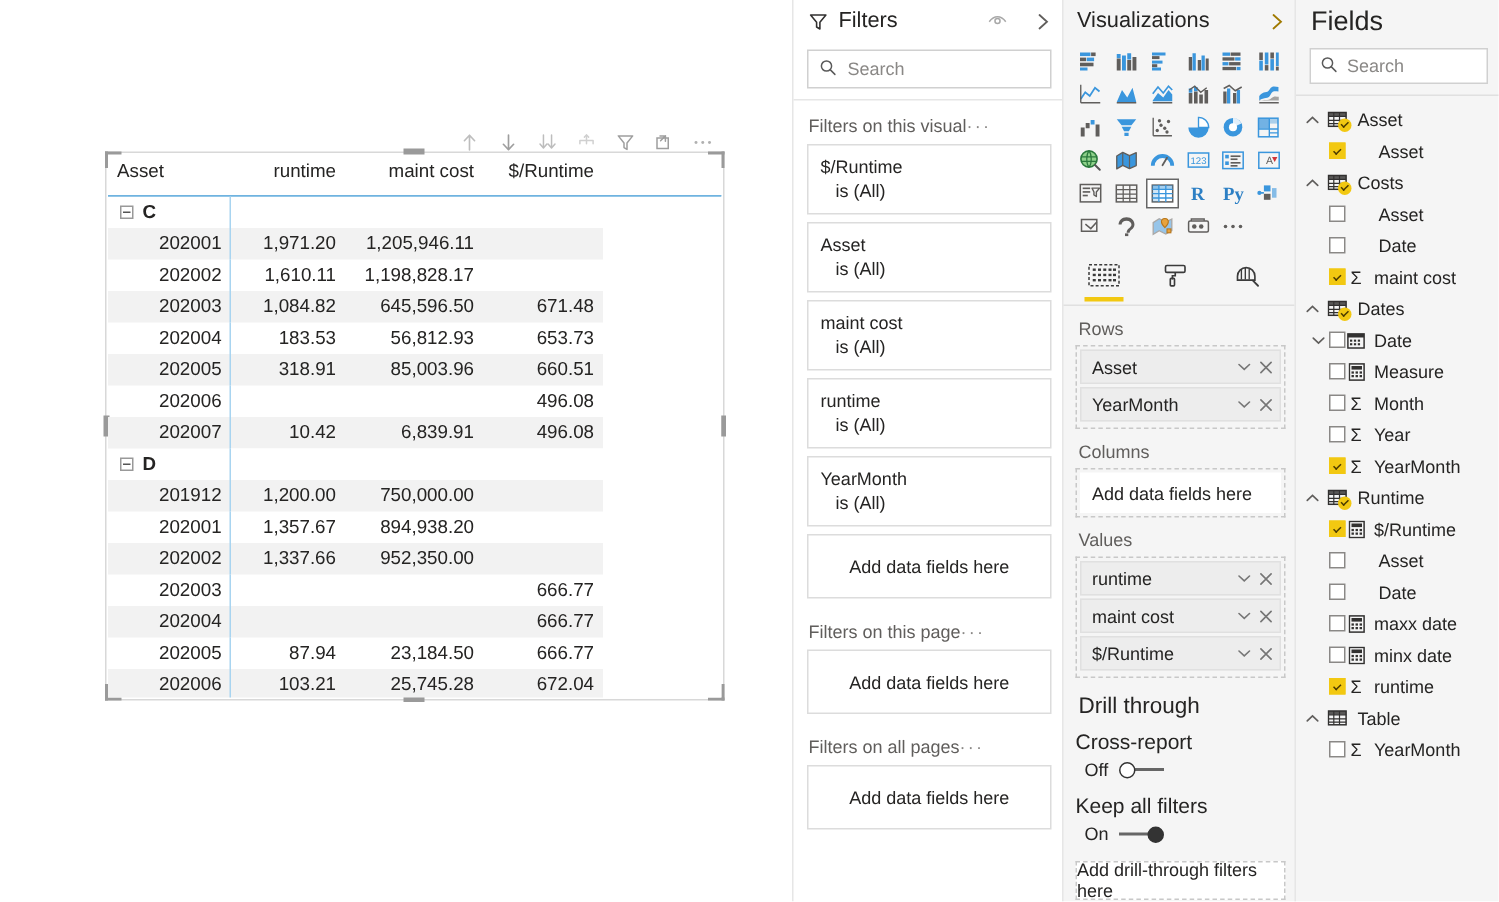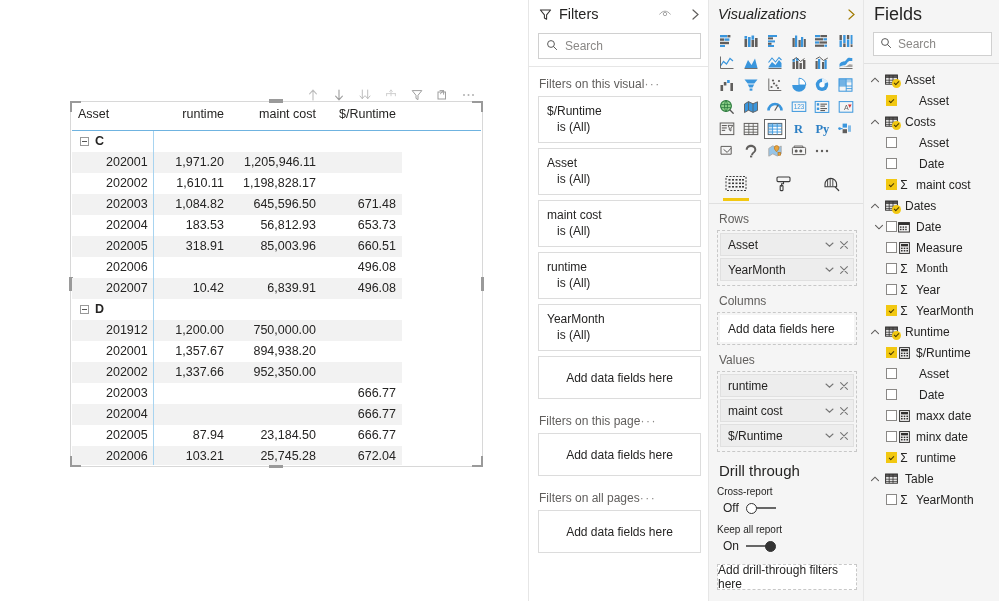--- a/index.html
+++ b/index.html
@@ -63,21 +63,21 @@
   .fp-sect .dots{color:#8a8886;letter-spacing:1.5px;font-size:12px;cursor:pointer;}
   .fcard{border:1px solid #dcdcdc;background:#fff;padding:6px 8px 7px 8px;margin-bottom:5px;}
   .fcard .n{font-size:12px;color:#252423;line-height:16px;}
   .fcard .v{font-size:12px;color:#252423;line-height:16px;margin-left:10px;}
   .fdrop{border:1px solid #dcdcdc;background:#fff;height:41px;display:flex;
     align-items:center;justify-content:center;color:#252423;font-size:12px;margin-bottom:5px;}
 
   
   .viz-pane{position:absolute;left:708px;top:0;width:155px;height:601px;
     background:#f5f5f5;border-left:1px solid #e6e6e6;}
-  .vz-head{height:28px;display:flex;align-items:center;padding:0 7px 0 9px;font-style:italic;}
+  .vz-head{height:28px;display:flex;align-items:center;padding:0 7px 0 9px;}
   .vz-title{font-size:14.5px;color:#252423;flex:1;}
   .vz-head .hi{color:#8a8886;cursor:pointer;display:flex;align-items:center;}
   .icon-grid{display:grid;grid-template-columns:repeat(6,1fr);gap:2px 1px;
     padding:3px 6px 4px 7px;}
   .vi{width:22px;height:20px;display:flex;align-items:center;justify-content:center;cursor:pointer;box-sizing:border-box;}
   .vi.sel{border:1px solid #666;background:#fff;}
   .vi svg{display:block;}
   .vz-tabs{display:flex;gap:22px;padding:6px 0 0 14px;align-items:flex-end;height:30px;}
   .vtab{display:flex;flex-direction:column;align-items:center;cursor:pointer;}
   .vtab .u{width:26px;height:3px;background:transparent;margin-top:3px;}
@@ -87,21 +87,21 @@
   .well-lbl{font-size:12px;color:#605e5c;padding:8px 0 4px 2px;}
   .well-box{border:1px dashed #c8c8c8;padding:2px;background:transparent;}
   .chip{height:21px;background:#ededed;border:1px solid #e0e0e0;display:flex;
     align-items:center;padding:0 4px 0 7px;margin-bottom:2px;font-size:12px;color:#252423;}
   .chip .cn{flex:1;}
   .chip .cx{color:#767676;margin-left:4px;cursor:pointer;display:flex;align-items:center;}
   .chip .cv{color:#767676;cursor:pointer;display:flex;align-items:center;}
   .well-empty{background:#fff;height:27px;display:flex;align-items:center;
     padding-left:8px;font-size:12px;color:#252423;}
   .dt-title{font-size:15px;color:#252423;padding:10px 0 7px 10px;}
-  .dt-lbl{font-size:10px;color:#252423;padding:0 0 4px 8px;}
+  .dt-lbl{font-size:14px;color:#252423;padding:0 0 4px 8px;}
   .toggle-row{display:flex;align-items:center;gap:7px;padding:0 0 9px 14px;font-size:12px;color:#252423;}
   .tg{width:30px;height:12px;position:relative;display:flex;align-items:center;cursor:pointer;}
   .tg .bar{position:absolute;height:1.5px;background:#666;}
   .tg .knob{position:absolute;width:11px;height:11px;border-radius:50%;box-sizing:border-box;}
   .tg.off .bar{left:9px;right:0;}
   .tg.off .knob{left:0;border:1.5px solid #333;background:#fff;}
   .tg.on .bar{left:0;right:10px;}
   .tg.on .knob{right:0;background:#333;border:1.5px solid #333;}
   .dt-drop{border:1px dashed #c8c8c8;margin:2px 7px 0 8px;background:#fff;
     height:24px;display:flex;align-items:center;justify-content:center;font-size:12px;color:#252423;}
@@ -827,21 +827,21 @@
       </div>
     <div class="dt-title">Drill through</div>
     <div class="dt-lbl">Cross-report</div>
     <div class="toggle-row">
       <span>Off</span>
       <span class="tg off">
           <span class="bar"></span>
           <span class="knob"></span>
         </span>
     </div>
-    <div class="dt-lbl">Keep all report</div>
+    <div class="dt-lbl">Keep all filters</div>
     <div class="toggle-row">
       <span>On</span>
       <span class="tg on">
           <span class="bar"></span>
           <span class="knob"></span>
         </span>
     </div>
     <div class="dt-drop">Add drill-through filters here</div>
   </div>
 
@@ -964,21 +964,21 @@
                 <rect x="4.7" y="8" width="1.6" height="1.5"></rect>
                 <rect x="7.4" y="8" width="1.6" height="1.5"></rect>
               </g>
             </svg>
           </span>
           <span class="nm" style="padding-left: 5px;">Measure</span>
         </div>
         <div class="fd-row" style="padding-left: 22px;">
           <span class="cb"></span>
           <span class="sig">Σ</span>
-          <span class="nm" style="padding-left: 5px; font-family: Liberation Serif, serif;">Month</span>
+          <span class="nm" style="padding-left: 5px;">Month</span>
         </div>
         <div class="fd-row" style="padding-left: 22px;">
           <span class="cb"></span>
           <span class="sig">Σ</span>
           <span class="nm" style="padding-left: 5px;">Year</span>
         </div>
         <div class="fd-row" style="padding-left: 22px;">
           <span class="cb on"></span>
           <span class="sig">Σ</span>
           <span class="nm" style="padding-left: 5px;">YearMonth</span>

